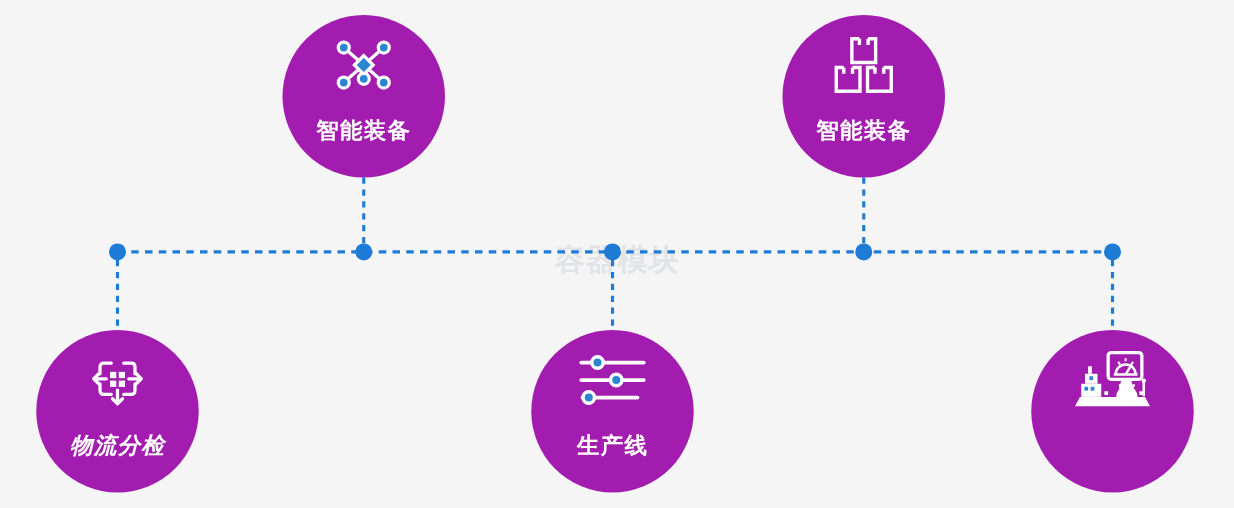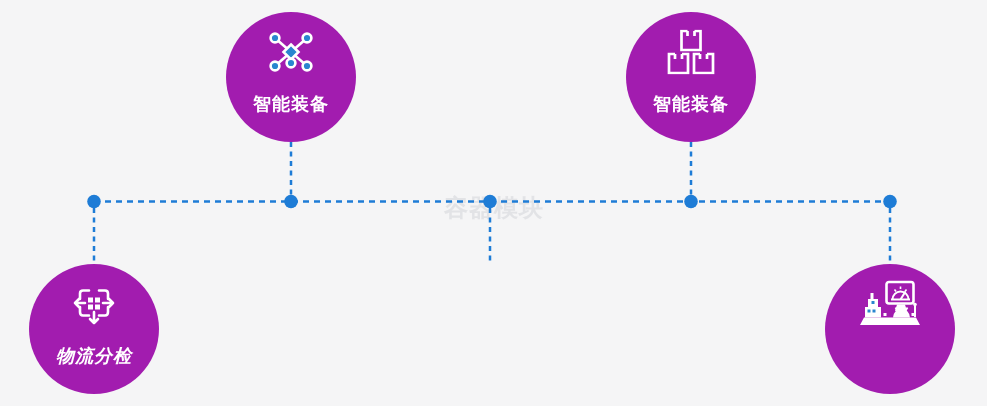--- a/index.html
+++ b/index.html
@@ -129,20 +129,37 @@
           <rect x="17" y="16.5" width="5" height="5"></rect>
           <rect x="24" y="16.5" width="5" height="5"></rect>
           <rect x="17" y="23.5" width="5" height="5"></rect>
           <rect x="24" y="23.5" width="5" height="5"></rect>
         </g>
       </svg>
     </span>
     <span class="label">物流分检</span>
   </div>
 
+  <div class="node n4">
+    <span class="icon">
+      <svg width="54" height="40" viewBox="0 0 54 40">
+        <g stroke="#fff" stroke-width="3" fill="none" stroke-linecap="round">
+          <path d="M2,6 H52"></path>
+          <path d="M2,20 H52"></path>
+          <path d="M3,34 H47"></path>
+        </g>
+        <g stroke="#fff" stroke-width="2.8" fill="#2a86cf">
+          <circle cx="15" cy="6" r="4.6"></circle>
+          <circle cx="30" cy="20" r="4.6"></circle>
+          <circle cx="8" cy="34" r="4.6"></circle>
+        </g>
+      </svg>
+    </span>
+    <span class="label">生产线</span>
+  </div>
 
   <div class="node n5">
     <span class="icon">
       <svg width="62" height="48" viewBox="0 0 62 48">
         <g fill="#fff">
           <path d="M5,37.5 H57 L61,45 H1 Z"></path>
           <path d="M38,24.5 H46 L48,31 H36 Z"></path>
           <path d="M34,37.5 A8.5,8.5 0 0 1 51,37.5 Z"></path>
           <rect x="6" y="27" width="16" height="10.5"></rect>
           <rect x="9" y="19" width="10" height="8"></rect>

